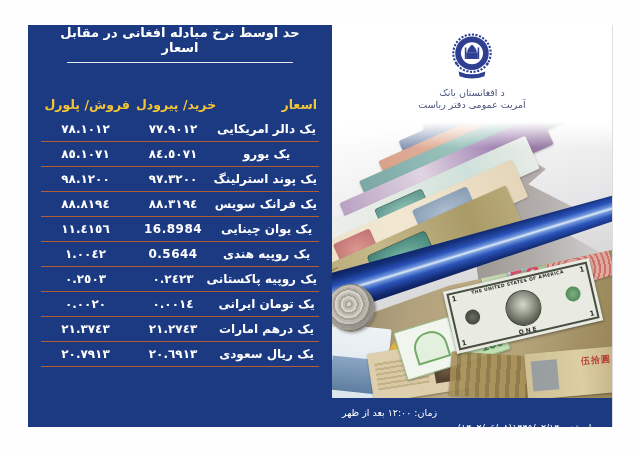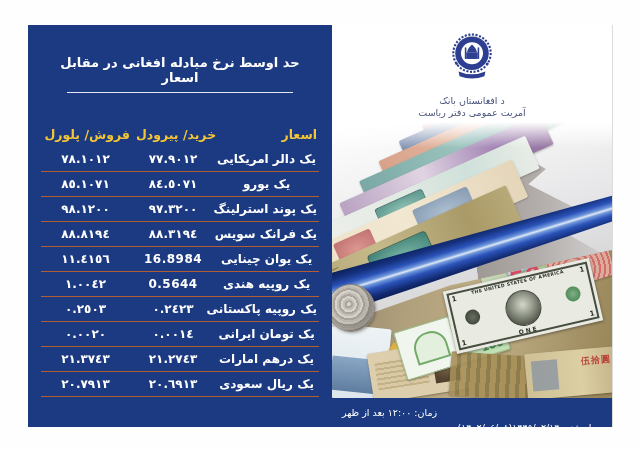--- a/index.html
+++ b/index.html
@@ -2,40 +2,40 @@
 <html lang="fa" dir="rtl"><head>
 <meta charset="utf-8">
 <style>
   * { margin:0; padding:0; box-sizing:border-box; }
   body { font-family:"DejaVu Sans", sans-serif; background:#fff; }
   .page { position:relative; width:640px; height:450px; background:#fefefe; overflow:hidden; }
   .content { position:absolute; left:28px; top:25px; width:585px; height:402px; display:flex; flex-direction:row; direction:ltr; }
 
   
   .left-panel { width:304px; height:402px; background:#1c3a82; direction:rtl; color:#fff; padding:0 13px; }
-  .title-block { padding-top:30px; text-align:center; }
+  .title-block { text-align:center; }
   .title-line1 { font-size:13px; font-weight:bold; letter-spacing:.2px; }
   .title-divider { width:226px; height:1px; background:#e8e8f0; margin:7px auto 6px auto; border:0; }
   .title-line2 { font-size:12.5px; font-weight:bold; }
 
   .rates-table { margin-top:29px; }
   .trow { display:grid; grid-template-columns:37% 31% 32%; align-items:center; height:25px; }
   .thead { height:24px; margin-bottom:1px; color:#f4c636; font-weight:bold; font-size:12.5px; }
   .thead .c-name { text-align:right; padding-right:2px; }
   .thead .c-buy, .thead .c-sell { text-align:right; }
   .drow { border-bottom:1.5px solid #b45c32; }
   .drow:last-child { border-bottom:1.5px solid #b45c32; }
   .cell-name { font-size:12px; font-weight:bold; text-align:center; padding-right:2px; white-space:nowrap; }
   .cell-num { font-size:12px; font-weight:bold; text-align:center; letter-spacing:.5px; white-space:nowrap; }
 
   
   .right-panel { width:281px; height:402px; background:#fff; display:flex; flex-direction:column; border-right:1px solid #ddd; direction:rtl; }
   .bank-header { height:97px; background:#fff; display:flex; flex-direction:column; align-items:center; justify-content:flex-start; padding-top:8px; }
   .bank-logo { width:46px; height:50px; }
-  .bank-name { font-size:9.5px; color:#49537a; margin-top:12px; }
+  .bank-name { font-size:9.5px; color:#49537a; margin-top:4px; }
   .bank-dept { font-size:9.5px; color:#49537a; margin-top:1px; }
 
   
   .photo { position:relative; height:276px; overflow:hidden; background:linear-gradient(165deg,#ffffff 0%,#f2f2f3 22%,#e3e3e5 45%,#d6d5d6 62%,#c9c6c4 78%); direction:ltr; }
   .photo-fade-top { position:absolute; left:0; top:0; right:0; height:26px; background:linear-gradient(180deg,#ffffff,rgba(255,255,255,0)); z-index:7; }
   .stack-shadow { position:absolute; right:-12px; top:18px; width:150px; height:210px; transform:rotate(-8deg); z-index:1;
       background:linear-gradient(115deg, rgba(84,72,62,.58) 0%, rgba(104,92,82,.38) 45%, rgba(140,130,120,.18) 70%, rgba(160,150,140,0) 92%);
       clip-path:polygon(30% 0,55% 14%,42% 20%,70% 34%,52% 40%,85% 58%,60% 66%,100% 88%,100% 100%,0 100%,0 12%); }
   .note { position:absolute; transform:rotate(-24deg); transform-origin:left center; border-radius:2px; box-shadow:0 1px 2px rgba(60,55,50,.35); }
   .n7 { left:95px; top:2px;  width:205px; height:26px; background:linear-gradient(90deg,#c9a0a8,#d8b4b4 60%,#c295a0); z-index:2; }

